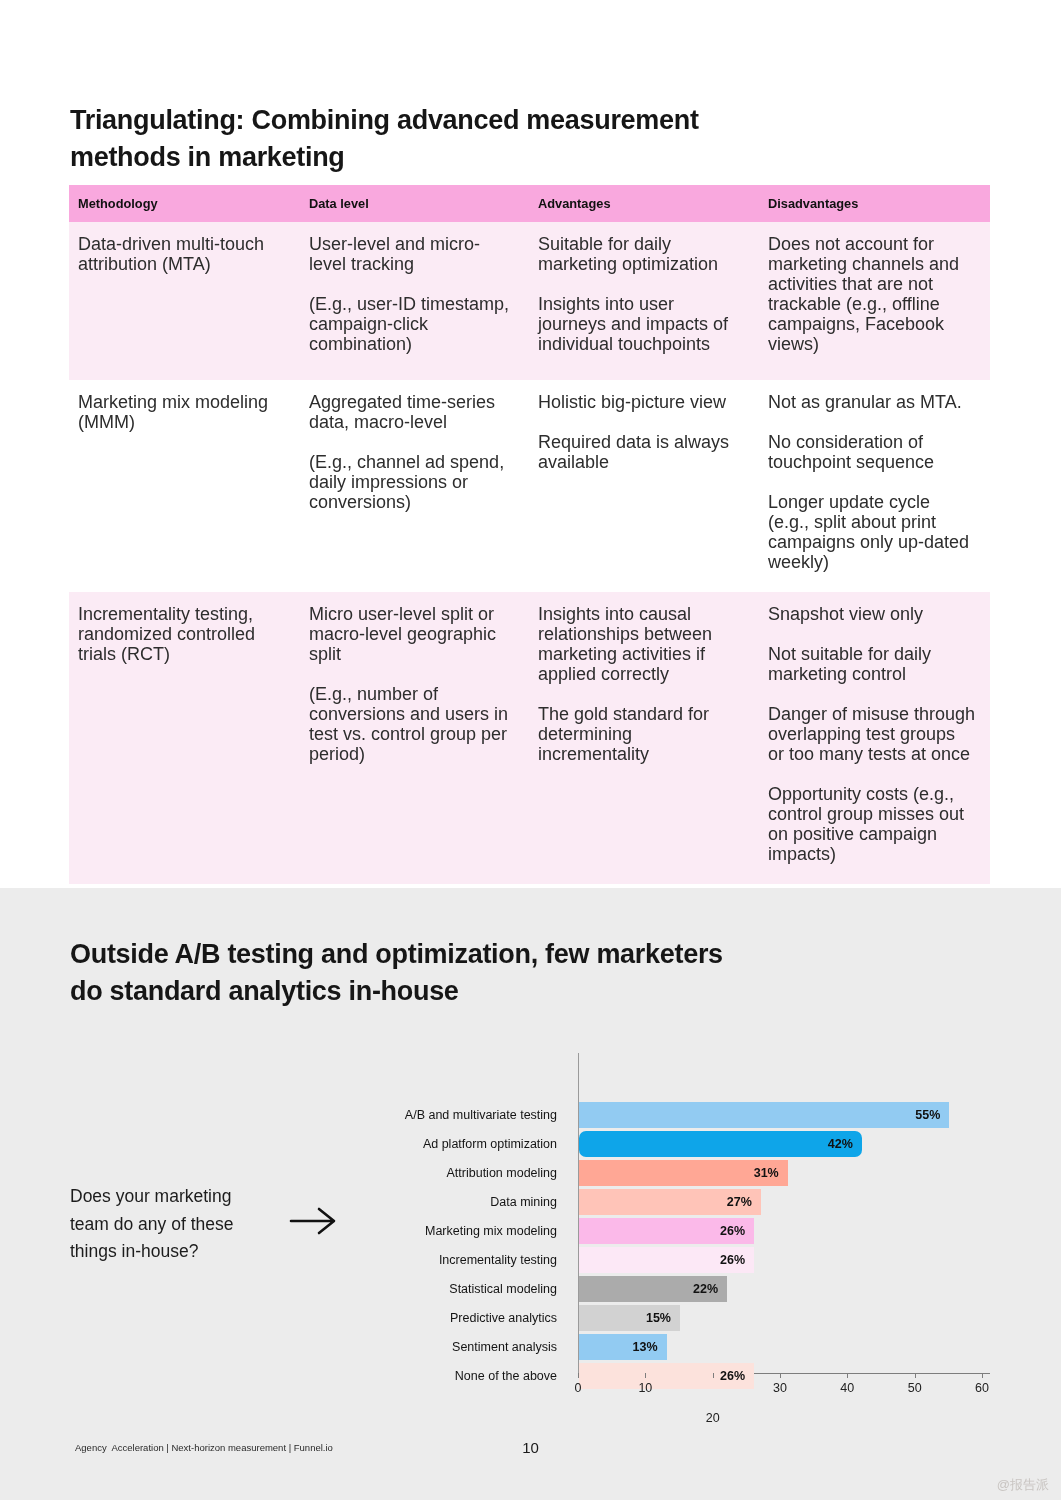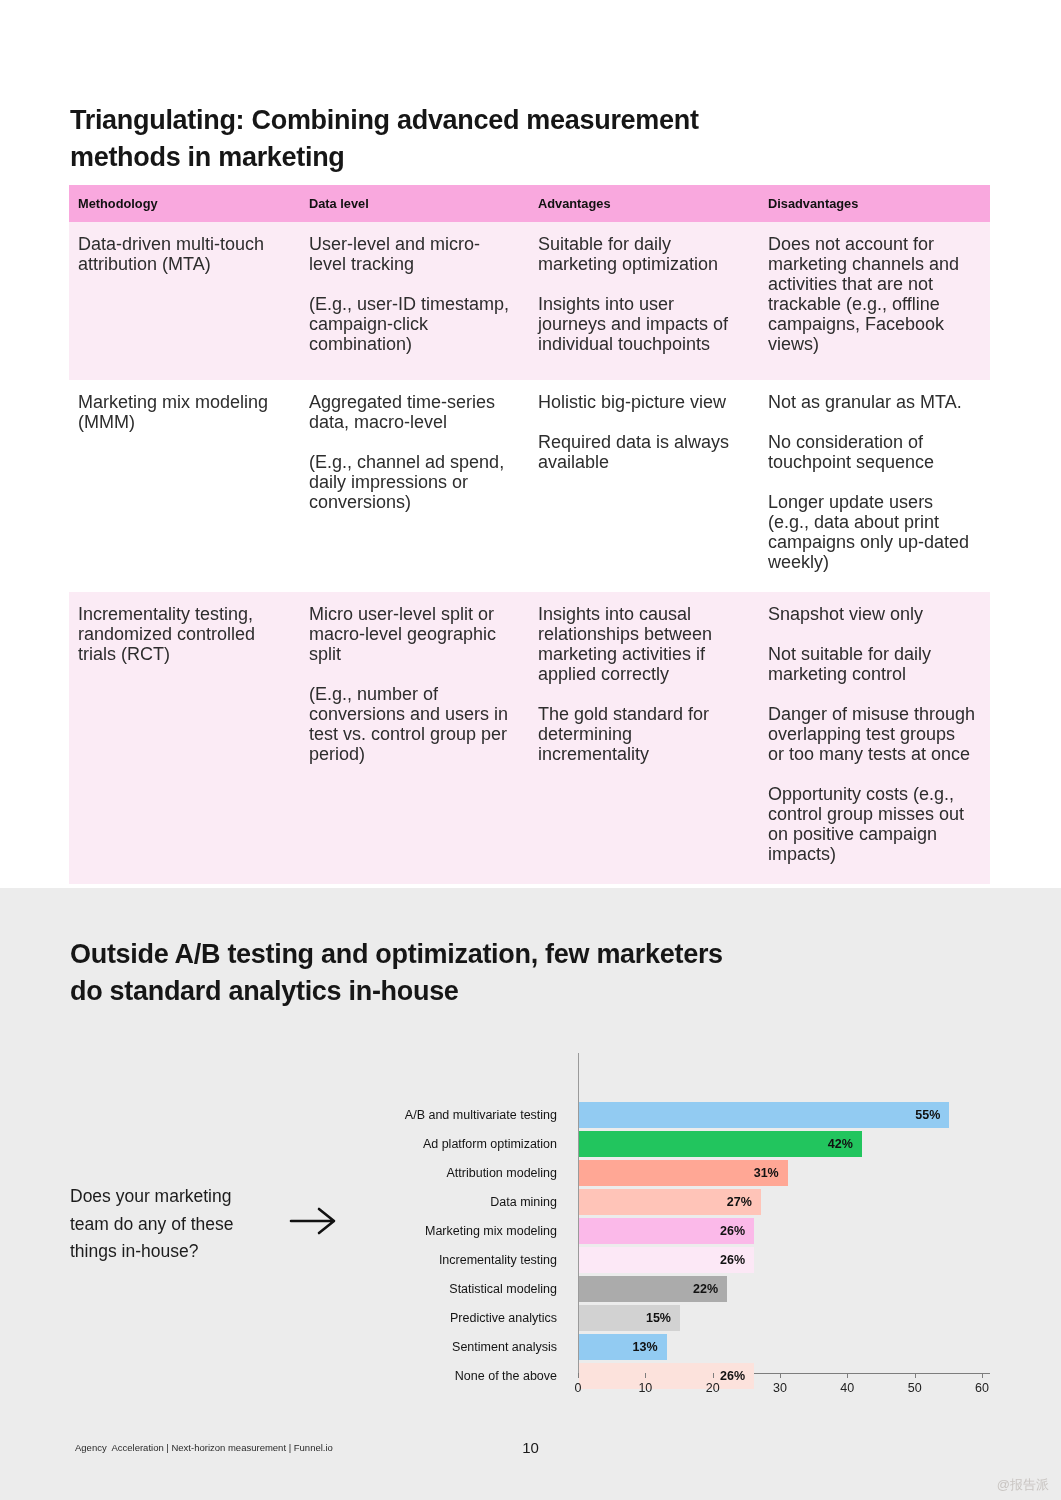--- a/index.html
+++ b/index.html
@@ -87,21 +87,21 @@
             <p>Aggregated time-series data, macro-level</p>
             <p>(E.g., channel ad spend, daily impressions or conversions)</p>
           </div>
           <div class="tcell c2">
             <p>Holistic big-picture view</p>
             <p>Required data is always available</p>
           </div>
           <div class="tcell c3">
             <p>Not as granular as MTA.</p>
             <p>No consideration of touchpoint sequence</p>
-            <p>Longer update users (e.g., data about print campaigns only up-dated weekly)</p>
+            <p>Longer update cycle (e.g., split about print campaigns only up-dated weekly)</p>
           </div>
         </div>
         <div class="trow" style="min-height: 284px; background: rgb(251, 235, 245);">
           <div class="tcell c0">
             <p>Incrementality testing, randomized controlled trials (RCT)</p>
           </div>
           <div class="tcell c1">
             <p>Micro user-level split or macro-level geographic split</p>
             <p>(E.g., number of conversions and users in test vs. control group per period)</p>
           </div>
@@ -136,21 +136,21 @@
     <div class="vaxis"></div>
     <div class="haxis"></div>
   <div class="chart-row" style="top: 1074px; width: 1061px;">
         <div class="bar-label">A/B and multivariate testing</div>
         <div class="bar" style="width: 370.315px; background: rgb(146, 203, 242); padding-left: 28px;">
           <span class="bar-value">55%</span>
         </div>
       </div>
       <div class="chart-row" style="top: 1103px; width: 1061px;">
         <div class="bar-label">Ad platform optimization</div>
-        <div class="bar" style="width: 282.786px; background: #22c55e;">
+        <div class="bar" style="width: 282.786px; background: #0ea5e9; border-radius: 7px;">
           <span class="bar-value">42%</span>
         </div>
       </div>
       <div class="chart-row" style="top: 1132px; width: 1061px;">
         <div class="bar-label">Attribution modeling</div>
         <div class="bar" style="width: 208.723px; background: rgb(255, 167, 149);">
           <span class="bar-value">31%</span>
         </div>
       </div>
       <div class="chart-row" style="top: 1161px; width: 1061px;">
@@ -193,21 +193,21 @@
         <div class="bar-label">None of the above</div>
         <div class="bar" style="width: 175.058px; background: rgb(252, 226, 220);">
           <span class="bar-value">26%</span>
         </div>
       </div>
       <div class="xtick" style="left: 578px;"></div>
       <div class="xtick-label" style="left: 578px;">0</div>
       <div class="xtick" style="left: 645.33px;"></div>
       <div class="xtick-label" style="left: 645.33px;">10</div>
       <div class="xtick" style="left: 712.66px;"></div>
-      <div class="xtick-label" style="left: 712.66px;">20</div>
+      <div class="xtick-label" style="left: 712.66px; margin-top: 30px;">20</div>
       <div class="xtick" style="left: 779.99px;"></div>
       <div class="xtick-label" style="left: 779.99px;">30</div>
       <div class="xtick" style="left: 847.32px;"></div>
       <div class="xtick-label" style="left: 847.32px;">40</div>
       <div class="xtick" style="left: 914.65px;"></div>
       <div class="xtick-label" style="left: 914.65px;">50</div>
       <div class="xtick" style="left: 981.98px;"></div>
       <div class="xtick-label" style="left: 981.98px;">60</div>
     </div>
 

